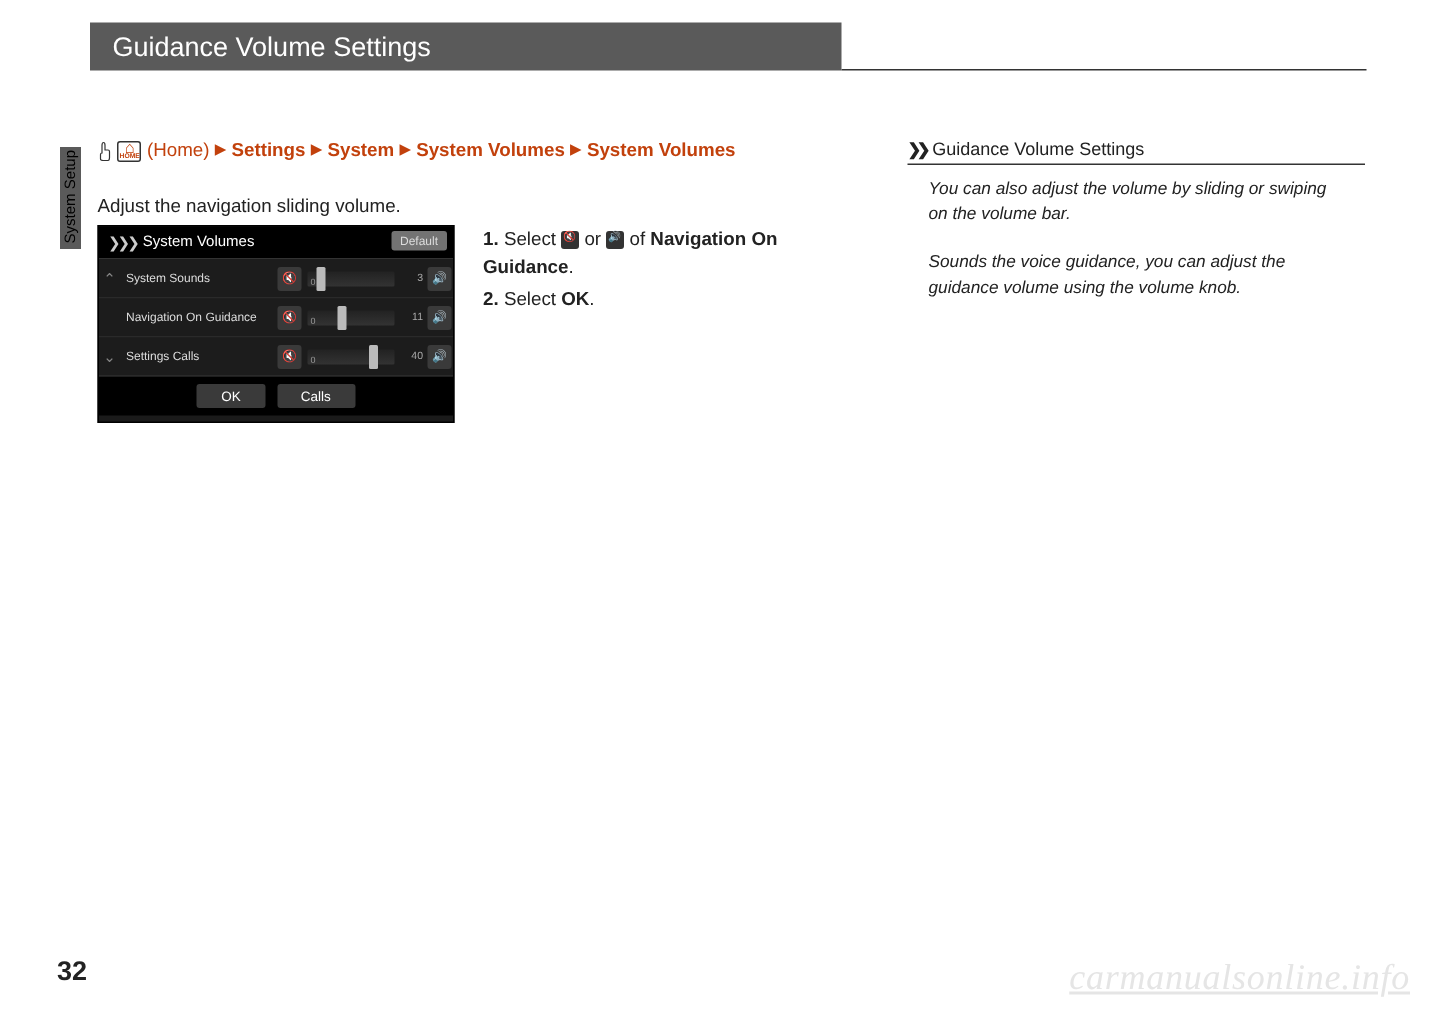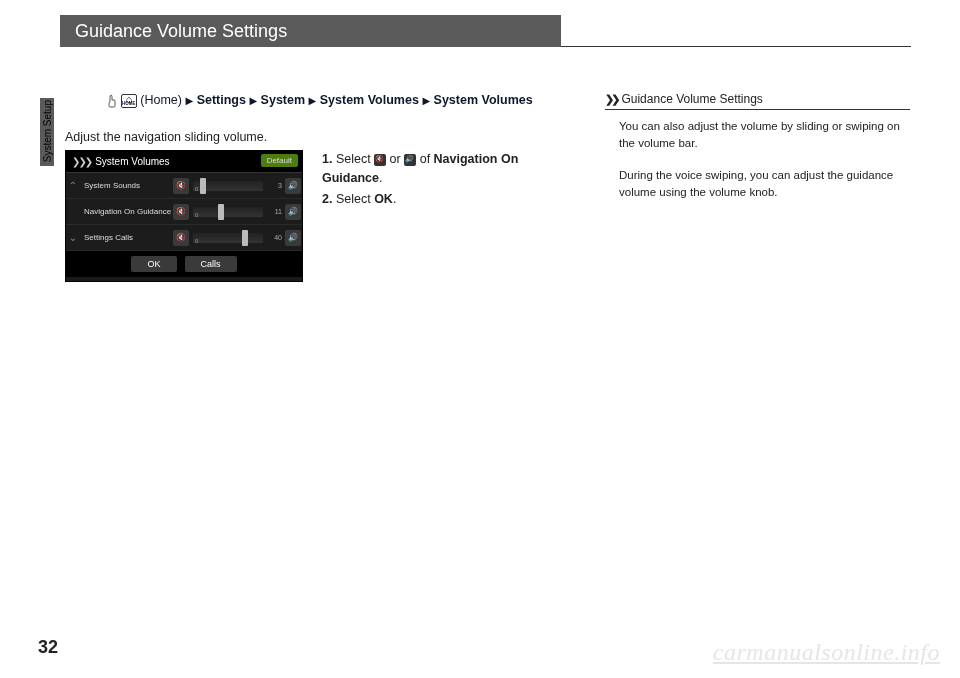--- a/index.html
+++ b/index.html
@@ -53,23 +53,22 @@
       text-orientation: mixed;
       transform: rotate(180deg);
       color: #000;
     }
     .breadcrumb {
       position: absolute;
       left: 65px;
       top: 92px;
       width: 510px;
       font-size: 12.5px;
-      color: #0f172a;
+      color: #c2410c;
       line-height: 1.4;
-      text-align: center;
     }
     .breadcrumb .bold { font-weight: bold; }
     .home-icon {
       display: inline-flex;
       width: 16px;
       height: 14px;
       border: 1px solid #333;
       border-radius: 2px;
       align-items: center;
       justify-content: center;
@@ -117,36 +116,36 @@
       border-bottom: 1px solid #333;
       background: #000;
       position: relative;
     }
     .sc-chevrons { font-size: 10px; color: #ccc; margin-right: 4px; letter-spacing: -2px;}
     .sc-title { font-size: 10px; color: #fff; }
     .sc-default {
       position: absolute;
       right: 4px;
       top: 3px;
-      background: #4d7c0f;
+      background: #737373;
       border-radius: 2px;
       padding: 2px 6px;
       font-size: 8px;
       color: #ddd;
     }
     .sc-row {
       height: 26px;
       display: flex;
       align-items: center;
       border-bottom: 1px solid #2a2a2a;
       padding-left: 18px;
       position: relative;
       background: #1c1c1c;
     }
-    .sc-row-label { font-size: 8px; color: #ddd; width: 88px; }
+    .sc-row-label { font-size: 8px; color: #ddd; width: 100px; }
     .sc-btn {
       width: 16px;
       height: 16px;
       background: #3a3a3a;
       border-radius: 2px;
       display: flex;
       align-items: center;
       justify-content: center;
       font-size: 8px;
       color: #fff;
@@ -244,21 +243,21 @@
       font-size: 11px;
       margin-right: 4px;
       font-weight: bold;
     }
     .side-body {
       padding: 8px 10px 0 14px;
       font-size: 11.5px;
       line-height: 1.5;
       color: #222;
     }
-    .side-body p { margin-bottom: 14px; }
+    .side-body p { margin-bottom: 14px; font-style: italic; }
     .page-number {
       position: absolute;
       left: 38px;
       bottom: 20px;
       font-size: 18px;
       font-weight: bold;
     }
     .watermark {
       position: absolute;
       right: 20px;
@@ -361,18 +360,18 @@
   </ol>
 </div>
 
 <div class="sidebar-right">
   <div class="side-head">
     <span class="dbl-chev">❯❯</span>
     <span>Guidance Volume Settings</span>
   </div>
   <div class="side-body">
     <p>You can also adjust the volume by sliding or swiping on the volume bar.</p>
-    <p>During the voice swiping, you can adjust the guidance volume using the volume knob.</p>
+    <p>Sounds the voice guidance, you can adjust the guidance volume using the volume knob.</p>
   </div>
 </div>
 
 <div class="page-number">32</div>
 <div class="watermark">carmanualsonline.info</div>
 
 </body></html>

